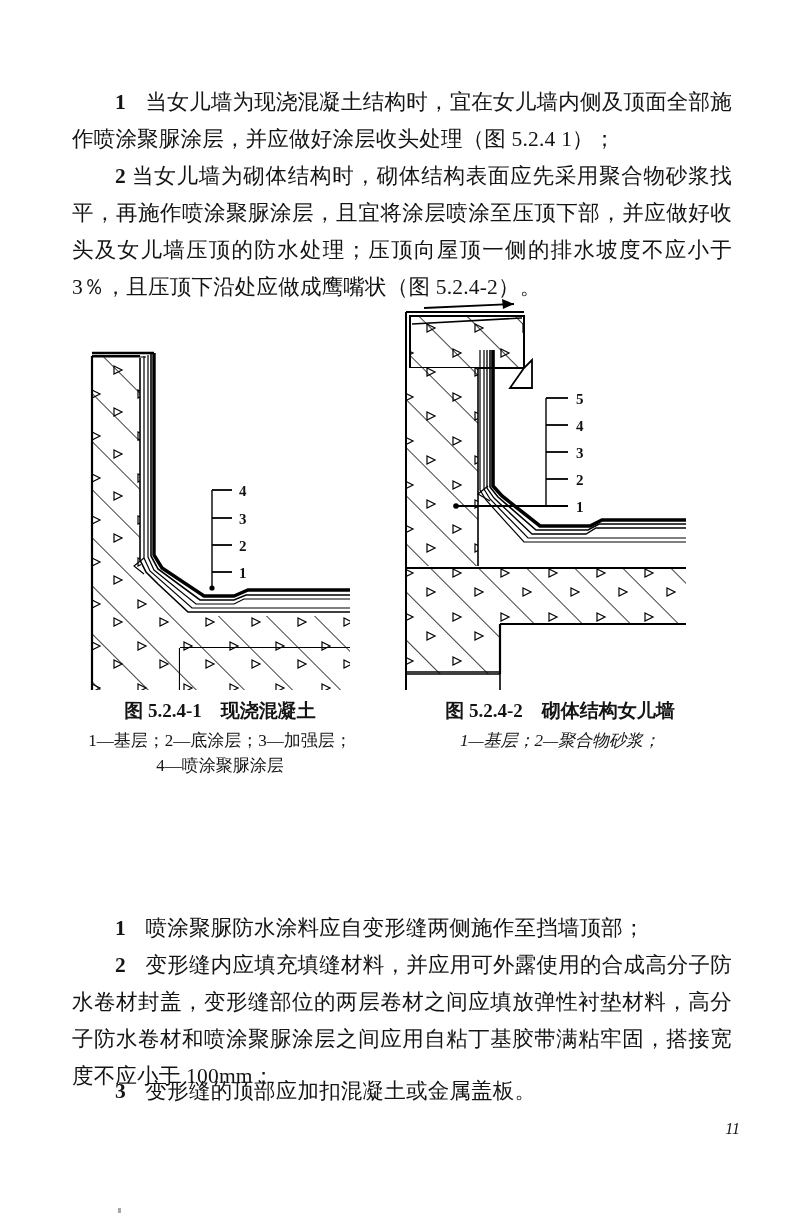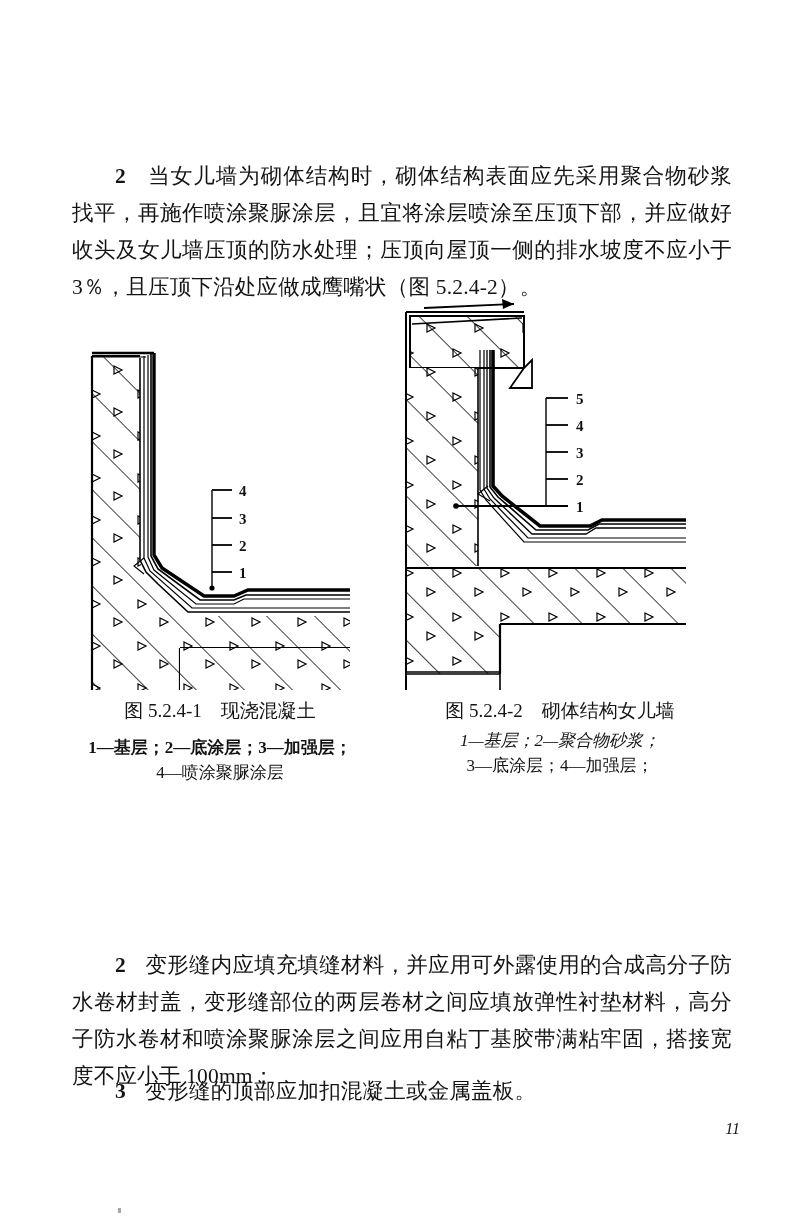--- a/index.html
+++ b/index.html
@@ -43,20 +43,21 @@
   
   .fig-caption {
     position: absolute;
     text-align: center;
     font-size: 18.5px;
     line-height: 26px;
   }
   .fig-caption .cap-title {
     font-size: 19px;
     white-space: nowrap;
+    font-weight: bold;
   }
   .fig-caption .cap-legend {
     font-size: 17px;
     line-height: 25px;
     white-space: nowrap;
   }
 
   
   .page-number {
     position: absolute;
@@ -86,25 +87,31 @@
     font-size: 15px;
     font-weight: bold;
     fill: #111;
   }
 </style>
 </head>
 <body>
 
 <div class="page">
 
+  <div class="body-text" style="top:84px;">
+    <p class="para">
+      <span class="num item-lead">1</span>
+      <span style="margin-left:14px">当女儿墙为现浇混凝土结构时，宜在女儿墙内侧及顶面全部施作喷涂聚脲涂层，并应做好涂层收头处理（图 5.2.4 1）；</span>
+    </p>
+  </div>
 
   <div class="body-text" style="top:158px;">
     <p class="para">
       <span class="num item-lead">2</span>
-      <span style="margin-left:16px">当女儿墙为砌体结构时，砌体结构表面应先采用聚合物砂浆找平，再施作喷涂聚脲涂层，且宜将涂层喷涂至压顶下部，并应做好收头及女儿墙压顶的防水处理；压顶向屋顶一侧的排水坡度不应小于 3％，且压顶下沿处应做成鹰嘴状（图 5.2.4-2）。</span>
+      <span style="margin-left:0">当女儿墙为砌体结构时，砌体结构表面应先采用聚合物砂浆找平，再施作喷涂聚脲涂层，且宜将涂层喷涂至压顶下部，并应做好收头及女儿墙压顶的防水处理；压顶向屋顶一侧的排水坡度不应小于 3％，且压顶下沿处应做成鹰嘴状（图 5.2.4-2）。</span>
     </p>
   </div>
 
   <div class="figure" style="left:84px; top:338px;">
     <svg width="266" height="352" viewBox="0 0 266 352">
       <defs>
 
         <pattern id="concL" width="34" height="34" patternUnits="userSpaceOnUse" patternTransform="rotate(-45)">
           <rect width="34" height="34" fill="#fff"></rect>
           <line x1="0" y1="0" x2="0" y2="34" stroke="#000" stroke-width="1.5"></line>
@@ -234,31 +241,36 @@
         <text class="lbl" x="180" y="137">4</text>
         <text class="lbl" x="180" y="164">3</text>
         <text class="lbl" x="180" y="191">2</text>
         <text class="lbl" x="180" y="218">1</text>
       </g>
     </svg>
   </div>
 
   <div class="fig-caption" style="left:70px; top:698px; width:300px;">
     <div class="cap-title">图 5.2.4-1　现浇混凝土</div>
-    <div class="cap-legend" style="margin-top:11px;font-weight:bold;">1—基层；2—底涂层；3—加强层；</div>
+    <div class="cap-legend" style="margin-top:4px;">1—基层；2—底涂层；3—加强层；</div>
     <div class="cap-legend">4—喷涂聚脲涂层</div>
   </div>
 
   <div class="fig-caption" style="left:400px; top:698px; width:320px;">
     <div class="cap-title">图 5.2.4-2　砌体结构女儿墙</div>
     <div class="cap-legend" style="margin-top:4px;font-style:italic;">1—基层；2—聚合物砂浆；</div>
-    <div class="cap-legend">3—底涂层；4—加强层；</div>
-  </div>
-
-
+  </div>
+
+
+  <div class="body-text" style="top:910px;">
+    <p class="para">
+      <span class="num item-lead">1</span>
+      <span style="margin-left:14px">喷涂聚脲防水涂料应自变形缝两侧施作至挡墙顶部；</span>
+    </p>
+  </div>
 
   <div class="body-text" style="top:947px;">
     <p class="para">
       <span class="num item-lead">2</span>
       <span style="margin-left:14px">变形缝内应填充填缝材料，并应用可外露使用的合成高分子防水卷材封盖，变形缝部位的两层卷材之间应填放弹性衬垫材料，高分子防水卷材和喷涂聚脲涂层之间应用自粘丁基胶带满粘牢固，搭接宽度不应小于 100mm；</span>
     </p>
   </div>
 
   <div class="body-text" style="top:1073px;">
     <p class="para">

